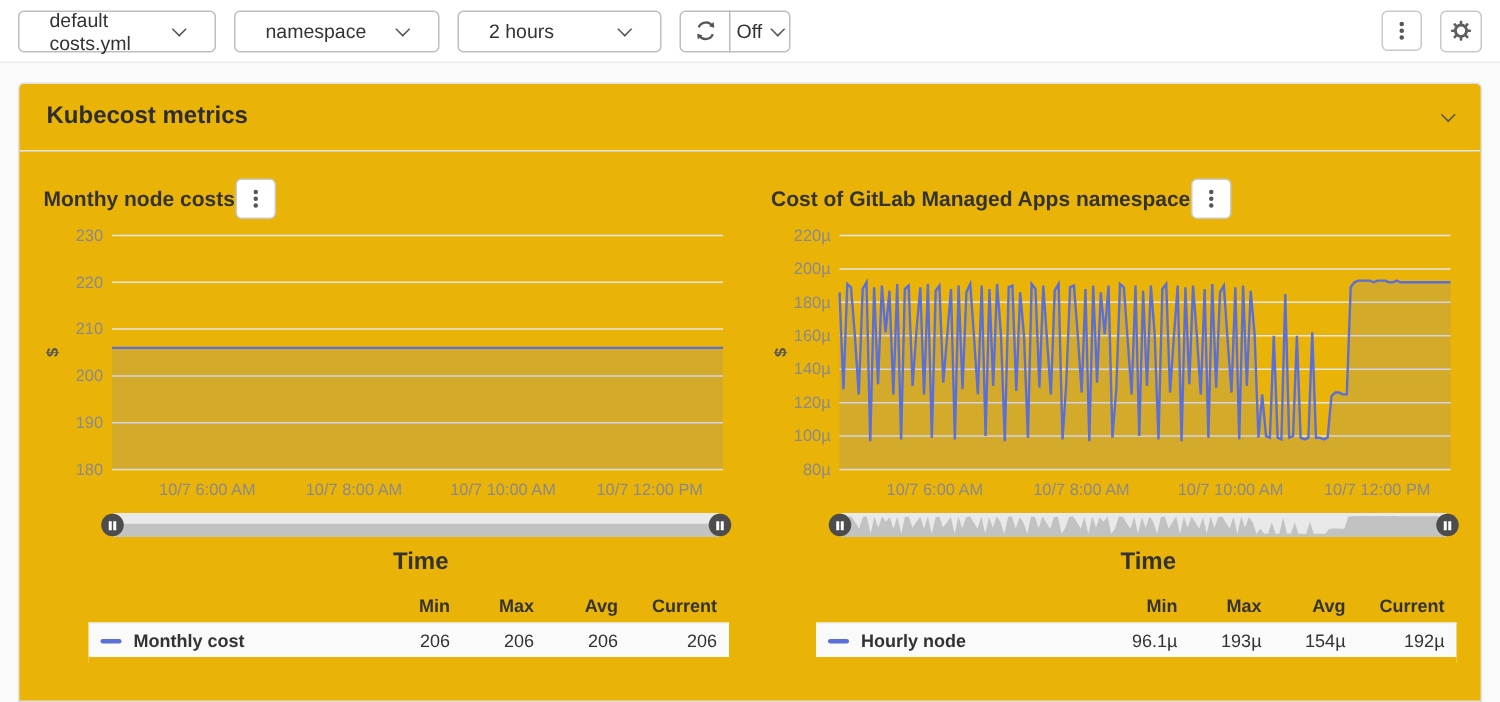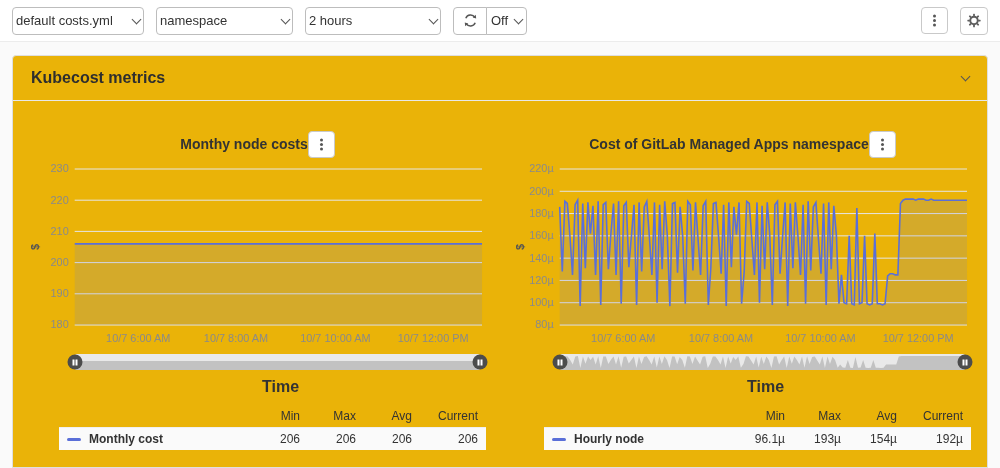--- a/index.html
+++ b/index.html
@@ -8,21 +8,21 @@
     width:1000px; height:468px; overflow:hidden;
     background:#fff; font-family:"Liberation Sans", sans-serif; color:#333;
   }
   
   .topbar {
     display:flex; align-items:center; gap:12px;
     padding:7px 12px; background:#fff; border-bottom:1px solid #ececec; height:42px;
   }
   .dd {
     display:flex; justify-content:space-between; align-items:center;
-    border:1px solid #bdbdbd; border-radius:4px; height:28px; padding:0 3px;
+    border:1px solid #bdbdbd; border-radius:4px; height:28px; padding:0 20px;
     font-size:13px; color:#333; background:#fff; cursor:pointer;
   }
   .w1{width:132px}.w2{width:137px}.w3{width:136px}
   .chev {
     width:7px; height:7px; border-right:1.6px solid #555; border-bottom:1.6px solid #555;
     transform:rotate(45deg); margin-top:-3px; flex:none;
   }
   .btn-group{display:flex;}
   .bg-btn{
     border:1px solid #bdbdbd; background:#fff; height:28px; display:flex;
@@ -43,42 +43,42 @@
     background:#eab308; border:1px solid #dfdfdf; border-radius:4px 4px 0 0;
     height:100%; overflow:hidden;
   }
   .card-header{
     display:flex; justify-content:space-between; align-items:center;
     padding:0 18px; height:45px; border-bottom:1px solid #e8e8e8; cursor:pointer;
   }
   .card-title{ font-size:16px; font-weight:700; color:#2e2e2e; }
   .card-body{ display:flex; gap:28px; padding:6px 16px 0; }
   .chart-col{ flex:1; min-width:0; }
-  .chart-header{ display:flex; justify-content:center; align-items:center; margin:22px 0 0; height:30px; }
+  .chart-header{ display:flex; justify-content:flex-start; align-items:center; margin:10px 0 0; height:30px; }
   .chart-title{ font-size:14px; font-weight:700; color:#333; }
   svg.plot{ width:100%; height:192px; display:block; }
   .tick{ font-size:11px; fill:#8a8a8a; font-family:"Liberation Sans",sans-serif; }
   .ylab{ font-size:11px; fill:#555; font-weight:bold; font-family:"Liberation Sans",sans-serif; }
   
   .brush{ position:relative; margin:3px 6px 0 46px; height:16px; }
   .brush-track{ position:absolute; inset:0; background:#e9e9e9; border-radius:2px; overflow:hidden; }
   svg.mini{ width:100%; height:16px; display:block; }
   .handle{
     position:absolute; top:50%; width:15px; height:15px; border-radius:50%;
     background:#4c4c4c; display:flex; align-items:center; justify-content:center; gap:1.5px;
     transform:translate(-50%,-50%); cursor:ew-resize; z-index:2;
   }
   .handle.right{ left:100%; }
   .handle.left{ left:0; }
   .hb{ width:1.5px; height:6px; background:#fff; }
   .time-label{ margin-left:46px; text-align:center; font-size:16px; font-weight:700; color:#333; margin-top:8px; }
   
   .legend{ margin:9px 0 0 30px; font-size:12px; color:#333; }
   .lrow{ display:flex; align-items:center; padding:4px 8px; }
-  .lhead{ font-weight:400; }
+  .lhead{ font-weight:700; }
   .ldata{ background:#fafafa; border-top:1px solid #f0f0f0; border-bottom:4px solid #eab308; }
   .lname{ flex:1; display:flex; align-items:center; gap:8px; font-weight:700; min-width:0; }
   .lval{ width:56px; text-align:right; }
   .lval.cur{ width:66px; }
   .marker{ width:14px; height:3px; border-radius:2px; flex:none; }
 </style>
 </head>
 <body>
 
 <div class="topbar">

